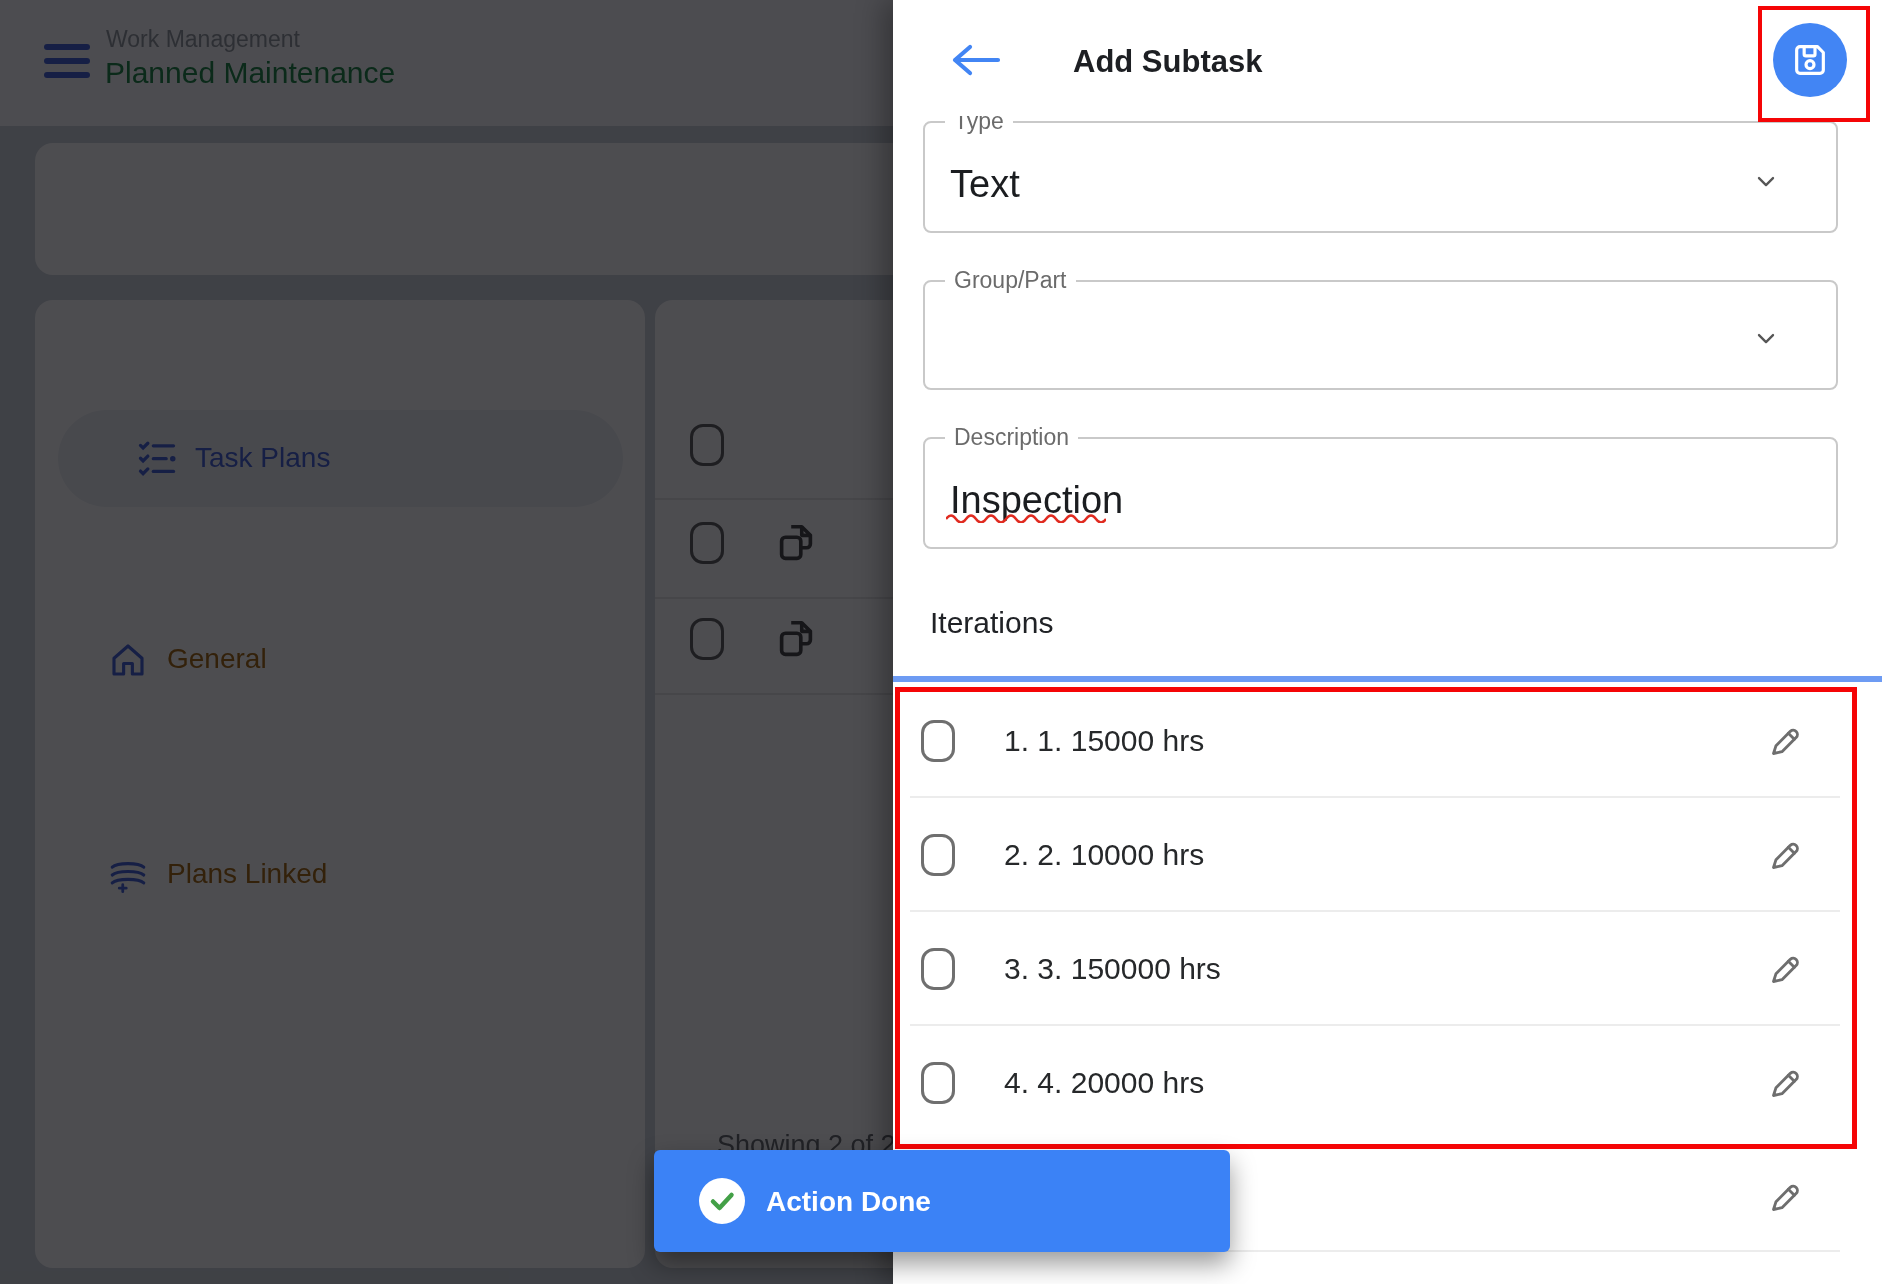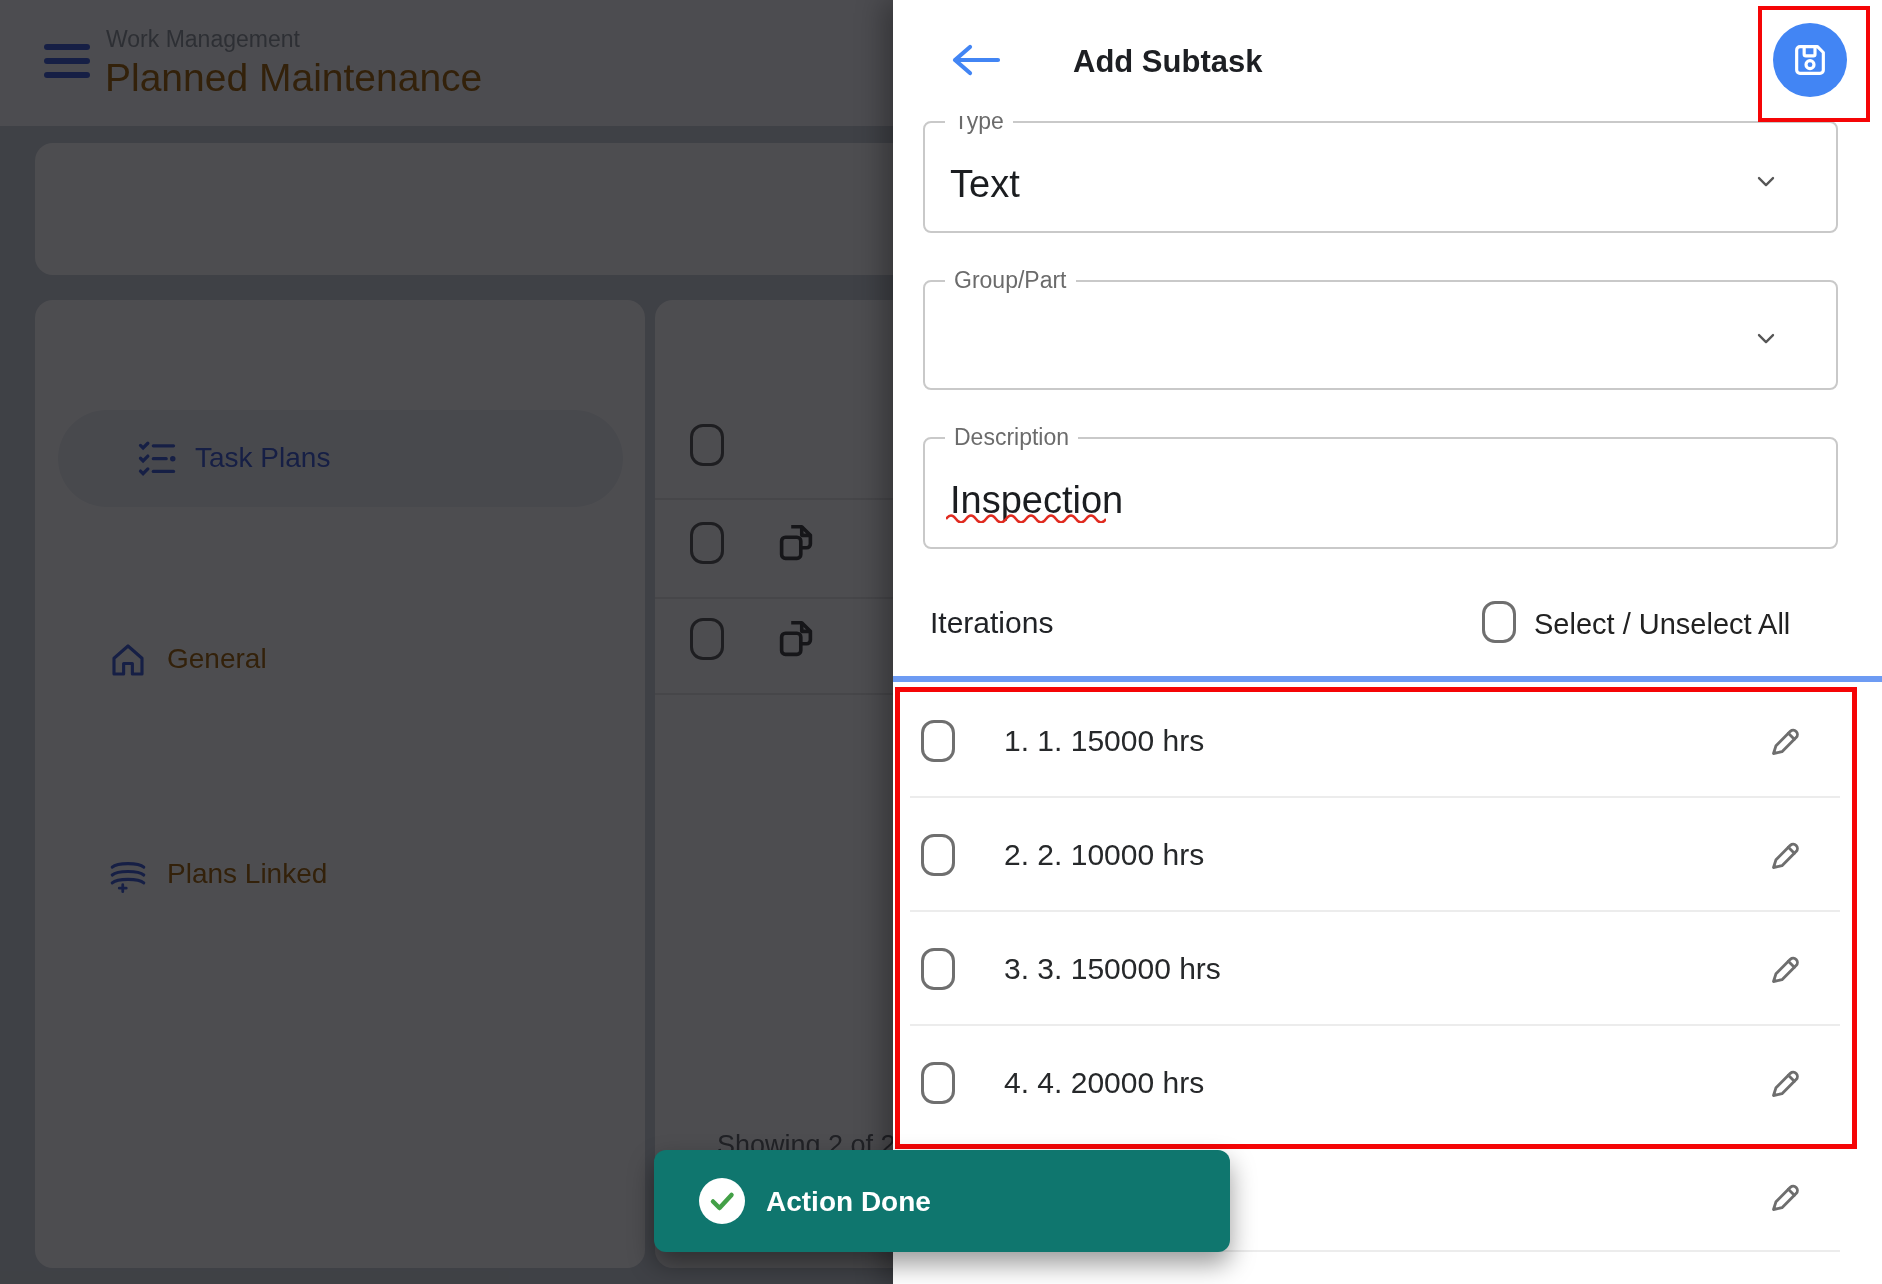--- a/index.html
+++ b/index.html
@@ -7,21 +7,21 @@
          font-family:"Liberation Sans",sans-serif;background:#ced3da;}
   
   .base{position:absolute;inset:0;z-index:0;}
   .app-header{position:absolute;left:0;top:0;width:1882px;height:126px;background:#fafbfd;}
   .hamburger{position:absolute;left:44px;top:44px;width:46px;height:36px;cursor:pointer;}
   .hamburger span{position:absolute;left:0;width:46px;height:6px;border-radius:3px;background:#3c5bd6;}
   .hamburger span:nth-child(1){top:0;}
   .hamburger span:nth-child(2){top:14px;}
   .hamburger span:nth-child(3){top:28px;}
   .hdr-small{position:absolute;left:106px;top:26px;font-size:23px;color:#8e949b;}
-  .hdr-large{position:absolute;left:105px;top:56px;font-size:39px;color:#a16207;}
+  .hdr-large{position:absolute;left:105px;top:56px;font-size:30px;color:#15803d;}
   .card{position:absolute;background:#ffffff;border-radius:18px;}
   .cardA{left:35px;top:143px;width:1825px;height:132px;}
   .backA{position:absolute;left:76px;top:190px;width:52px;height:40px;}
   .cardA-title{position:absolute;left:154px;top:195px;font-size:29px;color:#26282a;}
   .cardB{left:35px;top:300px;width:610px;height:968px;}
   .nav-item{position:absolute;left:0;width:610px;height:72px;}
   .nav-icon{position:absolute;left:72px;top:14px;width:42px;height:42px;}
   .nav-label{position:absolute;left:132px;top:18px;font-size:28px;color:#a16207;}
   .nav-pill{position:absolute;left:23px;top:110px;width:565px;height:97px;border-radius:49px;background:#edf0f4;}
   .pill-icon{position:absolute;left:77px;top:27px;width:44px;height:44px;}
@@ -56,21 +56,21 @@
   .it-row{position:absolute;left:0;width:989px;height:114px;}
   .it-row .cbx{position:absolute;left:28px;top:36px;}
   .it-label{position:absolute;left:111px;top:40px;font-size:30px;color:#26282a;}
   .it-pencil{position:absolute;left:873px;top:37px;width:40px;height:40px;cursor:pointer;}
   .it-div{position:absolute;left:17px;width:930px;height:2px;background:#ececec;}
   
   .annot{position:absolute;border:5px solid #f50506;z-index:20;pointer-events:none;}
   .annot-save{left:1758px;top:6px;width:104px;height:108px;border-width:4px;}
   .annot-iter{left:895px;top:687px;width:952px;height:452px;}
   
-  .toast{position:absolute;left:654px;top:1150px;width:576px;height:102px;border-radius:12px;background:#0f766e;z-index:30;
+  .toast{position:absolute;left:654px;top:1150px;width:576px;height:102px;border-radius:6px;background:#3b82f6;z-index:30;
          box-shadow:0 12px 26px rgba(0,0,0,0.40);}
   .toast-circle{position:absolute;left:45px;top:28px;width:46px;height:46px;border-radius:50%;background:#ffffff;}
   .toast-msg{position:absolute;left:112px;top:36px;font-size:28px;font-weight:bold;color:#ffffff;}
   svg{display:block;}
 </style>
 </head>
 <body>
 
 <div id="stage">
 
@@ -204,24 +204,20 @@
         <span class="flabel">Description</span>
         <span class="fvalue" style="top:40px;">Inspection</span>
         <span class="squiggle">
           <svg width="160" height="12" viewBox="0 0 160 12">
               <path d="M0 8 Q5 1 10 8 T20 8 T30 8 T40 8 T50 8 T60 8 T70 8 T80 8 T90 8 T100 8 T110 8 T120 8 T130 8 T140 8 T150 8 T160 8" fill="none" stroke="#e02b20" stroke-width="2.4"></path>
             </svg>
         </span>
       </div>
 
       <div class="it-heading">Iterations</div>
-      <div class="selall">
-        <div class="cbx light"></div>
-        <span class="selall-label">Select / Unselect All</span>
-      </div>
       <div class="tabline"></div>
 
       <div class="it-row" style="top:568px;">
         <div class="cbx light"></div>
         <span class="it-label">1. 1. 15000 hrs</span>
         <span class="it-pencil">
           <svg width="40" height="40" viewBox="0 0 24 24" fill="none" stroke="#6e6e6e" stroke-width="1.7" stroke-linecap="round" stroke-linejoin="round">
               <path d="M4.5 19.5 L6 14.8 L14.6 6.2 A2.55 2.55 0 0 1 18.2 9.8 L9.6 18.4 L4.5 19.5 Z"></path>
               <path d="M13.4 7.4 L17 11"></path>
             </svg>

